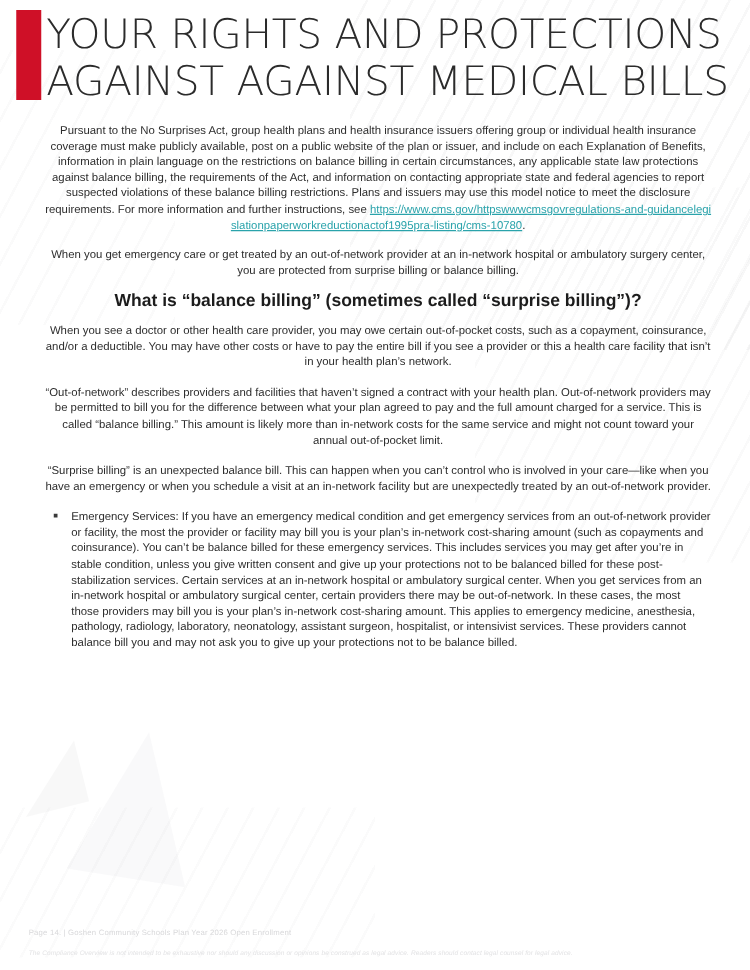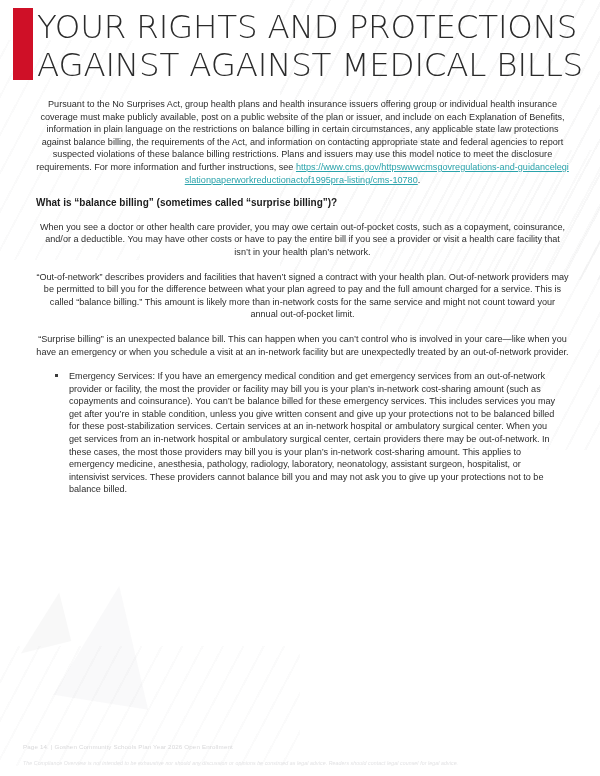--- a/index.html
+++ b/index.html
@@ -141,33 +141,34 @@
     font-size: 9.1px;
     line-height: 12.6px;
     color: #2d2d2d;
     text-align: center;
   }
   p.body-text.tight {
     margin-bottom: 12px;
   }
   h2.sub-head {
     margin: 0 0 11px 0;
-    font-size: 10px;
+    font-size: 14px;
     line-height: 12.6px;
     font-weight: bold;
     color: #1c1c1c;
+    text-align: center;
   }
   a.doc-link {
     color: #2aa3ab;
     text-decoration: underline;
     word-break: break-all;
   }
 
   ul.bullets {
-    margin: 12px;
+    margin: 0;
     padding: 0;
     list-style: none;
   }
   ul.bullets li {
     position: relative;
     padding-left: 21px;
     margin-bottom: 10px;
     font-size: 9.1px;
     line-height: 12.6px;
     color: #2d2d2d;
@@ -223,24 +224,25 @@
     <div class="title-block">
       <div class="title-line">YOUR RIGHTS AND PROTECTIONS</div>
       <div class="title-line">AGAINST AGAINST MEDICAL BILLS</div>
     </div>
   </div>
 
   <div class="content">
 
     <p class="body-text"><span>Pursuant to the No Surprises Act, group health plans and health insurance issuers offering group or individual health insurance coverage must make publicly available, post on a public website of the plan or issuer, and include on each Explanation of Benefits, information in plain language on the restrictions on balance billing in certain circumstances, any applicable state law protections against balance billing, the requirements of the Act, and information on contacting appropriate state and federal agencies to report suspected violations of these balance billing restrictions. Plans and issuers may use this model notice to meet the disclosure requirements. For more information and further instructions, see </span><a class="doc-link" href="#">https://www.cms.gov/httpswwwcmsgovregulations-and-guidancelegislationpaperworkreductionactof1995pra-listing/cms-10780</a><span>.</span></p>
 
+    <p class="body-text tight">When you get emergency care or get treated by an out-of-network provider at an in-network hospital or ambulatory surgery center, you are protected from surprise billing or balance billing.</p>
 
     <h2 class="sub-head">What is “balance billing” (sometimes called “surprise billing”)?</h2>
 
-    <p class="body-text tight">When you see a doctor or other health care provider, you may owe certain out-of-pocket costs, such as a copayment, coinsurance, and/or a deductible. You may have other costs or have to pay the entire bill if you see a provider or visit a health care facility that isn’t in your health plan’s network.</p>
+    <p class="body-text tight">When you see a doctor or other health care provider, you may owe certain out-of-pocket costs, such as a copayment, coinsurance, and/or a deductible. You may have other costs or have to pay the entire bill if you see a provider or this a health care facility that isn’t in your health plan’s network.</p>
 
     <p class="body-text tight">“Out-of-network” describes providers and facilities that haven’t signed a contract with your health plan. Out-of-network providers may be permitted to bill you for the difference between what your plan agreed to pay and the full amount charged for a service. This is called “balance billing.” This amount is likely more than in-network costs for the same service and might not count toward your annual out-of-pocket limit.</p>
 
     <p class="body-text tight">“Surprise billing” is an unexpected balance bill. This can happen when you can’t control who is involved in your care—like when you have an emergency or when you schedule a visit at an in-network facility but are unexpectedly treated by an out-of-network provider.</p>
 
 
     <ul class="bullets">
       <li>
         <span class="dot"></span>
         <span>Emergency Services: If you have an emergency medical condition and get emergency services from an out-of-network provider or facility, the most the provider or facility may bill you is your plan’s in-network cost-sharing amount (such as copayments and coinsurance). You can’t be balance billed for these emergency services. This includes services you may get after you’re in stable condition, unless you give written consent and give up your protections not to be balanced billed for these post-stabilization services. Certain services at an in-network hospital or ambulatory surgical center. When you get services from an in-network hospital or ambulatory surgical center, certain providers there may be out-of-network. In these cases, the most those providers may bill you is your plan’s in-network cost-sharing amount. This applies to emergency medicine, anesthesia, pathology, radiology, laboratory, neonatology, assistant surgeon, hospitalist, or intensivist services.  These providers cannot balance bill you and may not ask you to give up your protections not to be balance billed.</span>

